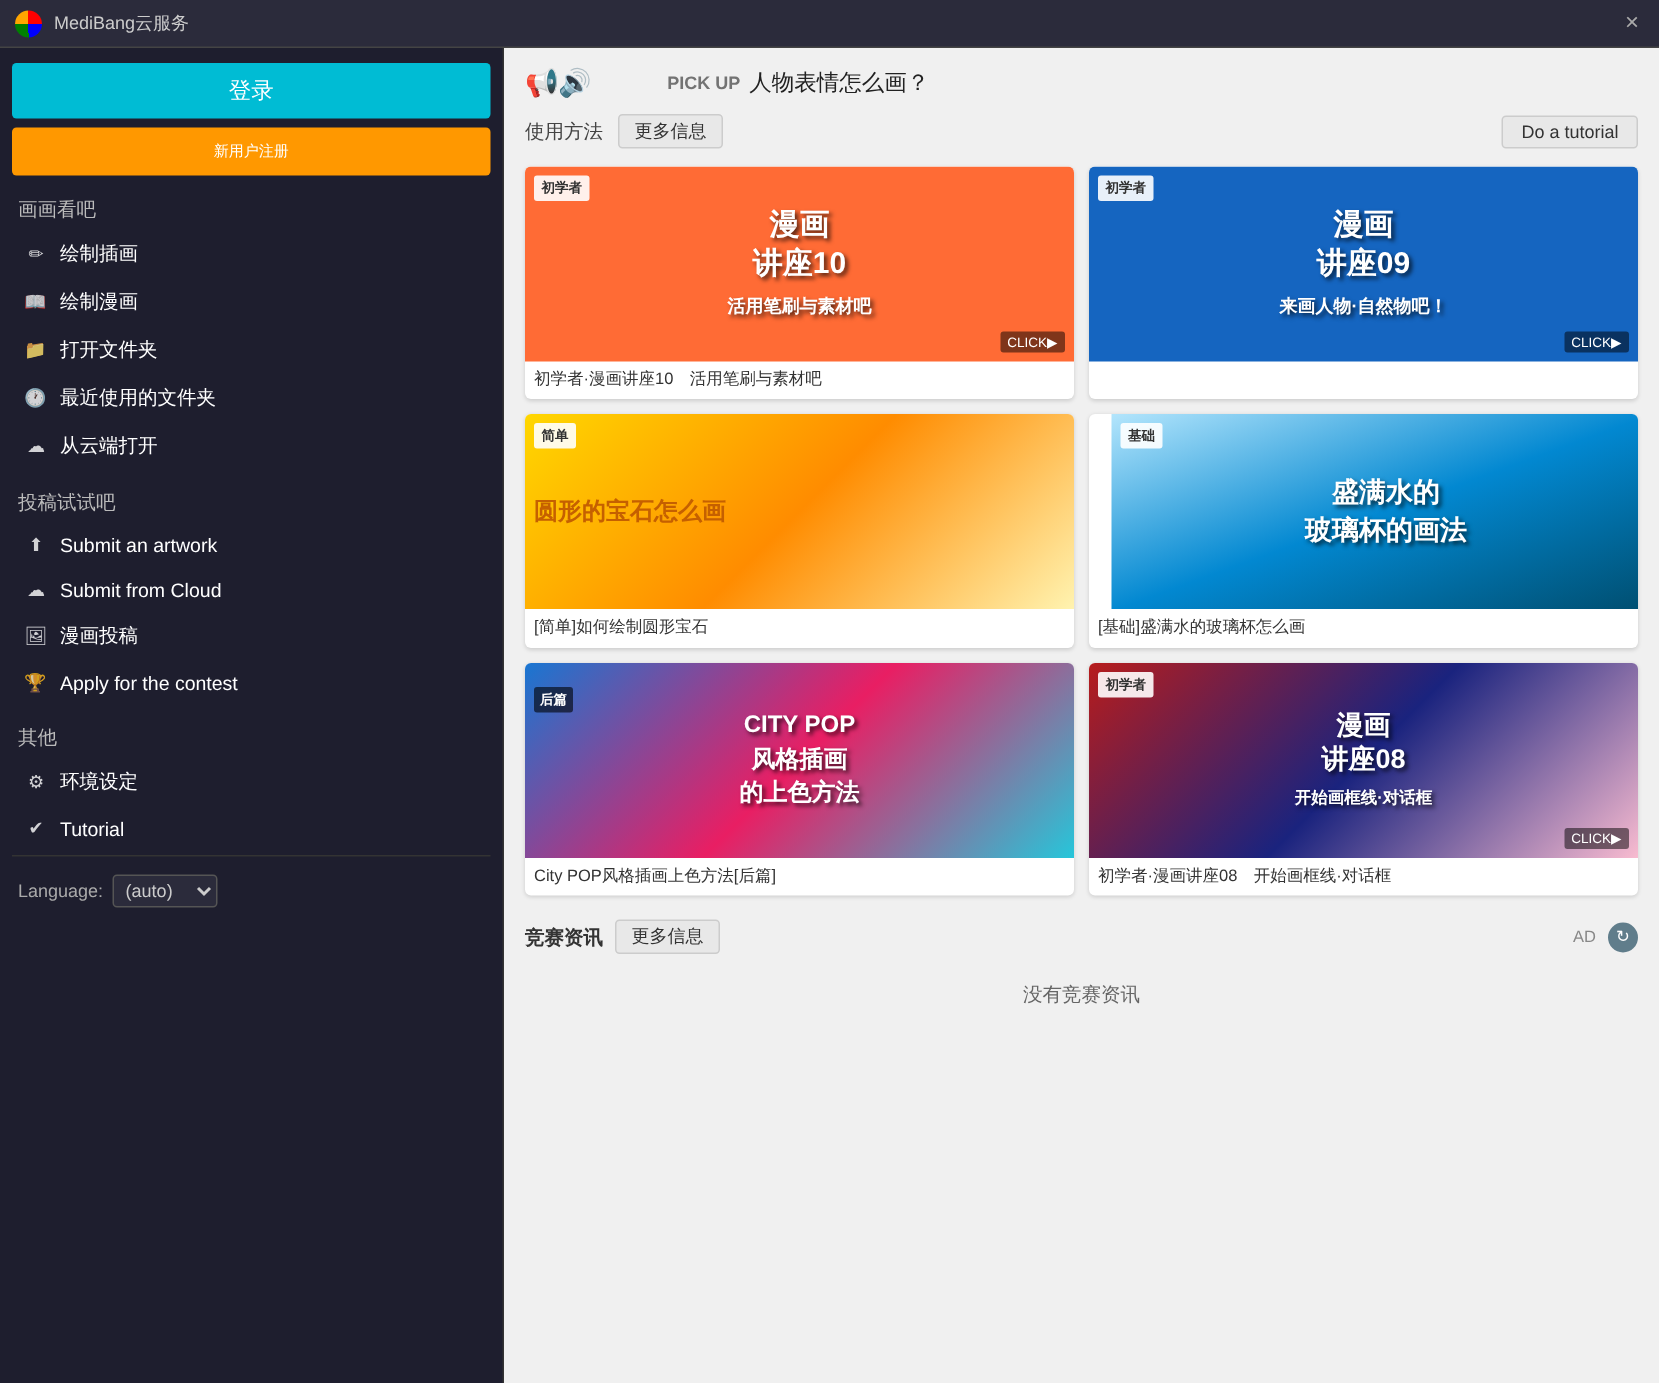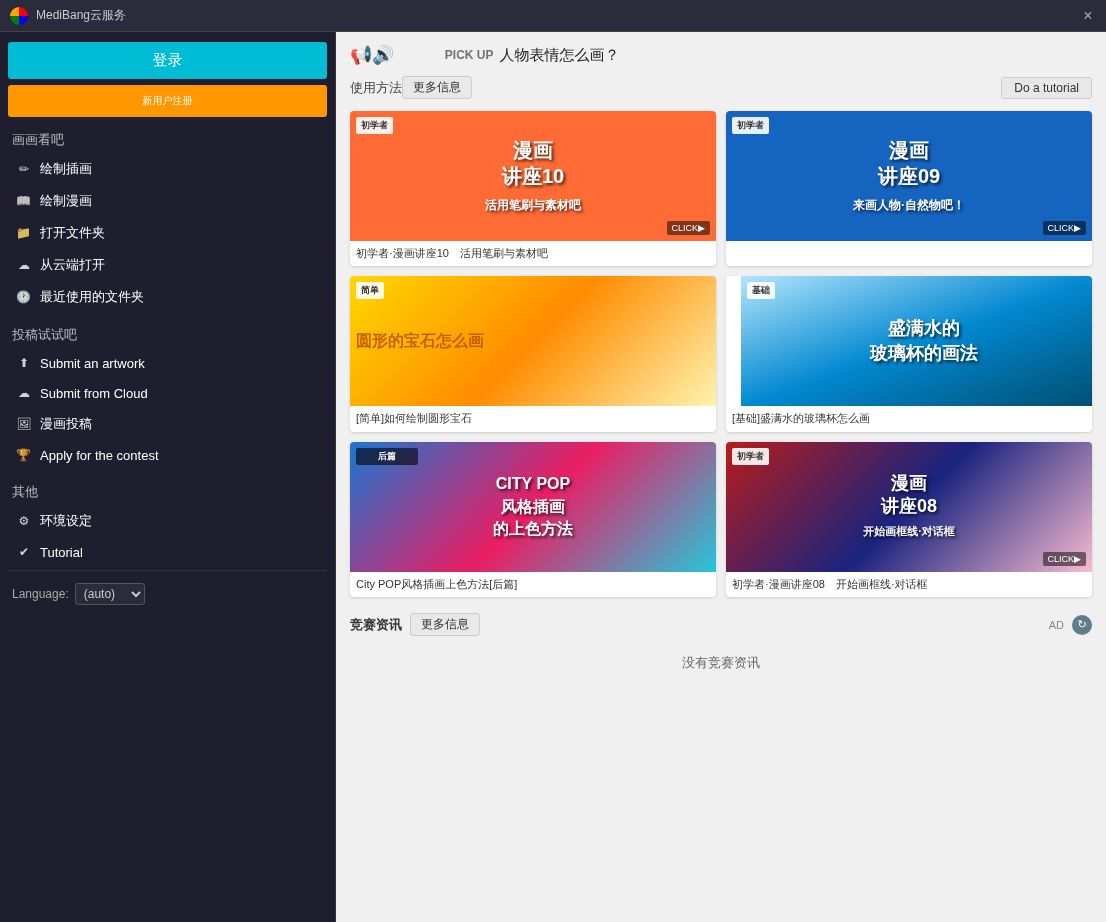--- a/index.html
+++ b/index.html
@@ -175,20 +175,21 @@
     .pickup-text {
       font-size: 15px;
       color: #222;
     }
 
     
     .usage-row {
       display: flex;
       align-items: center;
       margin-bottom: 12px;
+      gap: 10px;
     }
     .usage-label {
       font-size: 13px;
       color: #444;
     }
     .more-info-btn {
       background: #e8e8e8;
       border: 1px solid #ccc;
       border-radius: 3px;
       padding: 2px 10px;
@@ -359,26 +360,26 @@
     </div>
     <div class="sidebar-item">
       <span class="item-icon icon-book"></span>
       <span>绘制漫画</span>
     </div>
     <div class="sidebar-item">
       <span class="item-icon icon-folder"></span>
       <span>打开文件夹</span>
     </div>
     <div class="sidebar-item">
+      <span class="item-icon icon-recent"></span>
+      <span>最近使用的文件夹</span>
+    </div>
+    <div class="sidebar-item">
       <span class="item-icon icon-cloud"></span>
       <span>从云端打开</span>
-    </div>
-    <div class="sidebar-item">
-      <span class="item-icon icon-recent"></span>
-      <span>最近使用的文件夹</span>
     </div>
 
     <div class="section-title">投稿试试吧</div>
 
     <div class="sidebar-item">
       <span class="item-icon icon-upload"></span>
       <span>Submit an artwork</span>
     </div>
     <div class="sidebar-item">
       <span class="item-icon icon-cloud"></span>
@@ -461,21 +462,21 @@
       <div class="thumb-card">
         <div class="thumb-img thumb-4" style="background:linear-gradient(160deg,#b3e5fc,#0288d1,#004d6e);">
           <div style="position:absolute;top:6px;left:6px;background:rgba(255,255,255,0.9);color:#333;font-size:9px;padding:2px 5px;border-radius:2px;font-weight:bold;">基础</div>
           <div class="thumb-inner-text" style="font-size:18px;line-height:1.4;text-shadow:2px 2px 3px rgba(0,0,0,0.7);">盛满水的<br>玻璃杯的画法</div>
         </div>
         <div class="thumb-caption">[基础]盛满水的玻璃杯怎么画</div>
       </div>
 
       <div class="thumb-card">
         <div class="thumb-img thumb-5" style="background:linear-gradient(135deg,#1976d2,#e91e63,#26c6da);">
-          <div style="position:absolute;top:6px;left:6px;background:rgba(0,0,0,0.6);color:#fff;font-size:9px;padding:2px 22px;border-radius:2px;font-weight:bold;">后篇</div>
+          <div style="position:absolute;top:16px;left:6px;background:rgba(0,0,0,0.6);color:#fff;font-size:9px;padding:2px 4px;border-radius:2px;font-weight:bold;">后篇</div>
           <div class="thumb-inner-text" style="font-size:16px;line-height:1.4;text-shadow:2px 2px 3px rgba(0,0,0,0.7);font-weight:bold;">CITY POP<br>风格插画<br>的上色方法</div>
         </div>
         <div class="thumb-caption">City POP风格插画上色方法[后篇]</div>
       </div>
 
       <div class="thumb-card">
         <div class="thumb-img thumb-6" style="background:linear-gradient(135deg,#b71c1c,#1a237e,#f8bbd0);">
           <div style="position:absolute;top:6px;left:6px;background:rgba(255,255,255,0.9);color:#333;font-size:9px;padding:2px 5px;border-radius:2px;font-weight:bold;">初学者</div>
           <div class="thumb-inner-text" style="font-size:18px;line-height:1.3;text-shadow:2px 2px 3px rgba(0,0,0,0.7);">漫画<br>讲座08<br><span style="font-size:11px;">开始画框线·对话框</span></div>
           <div style="position:absolute;bottom:6px;right:6px;background:rgba(0,0,0,0.5);color:#fff;font-size:9px;padding:2px 5px;border-radius:2px;">CLICK▶</div>

